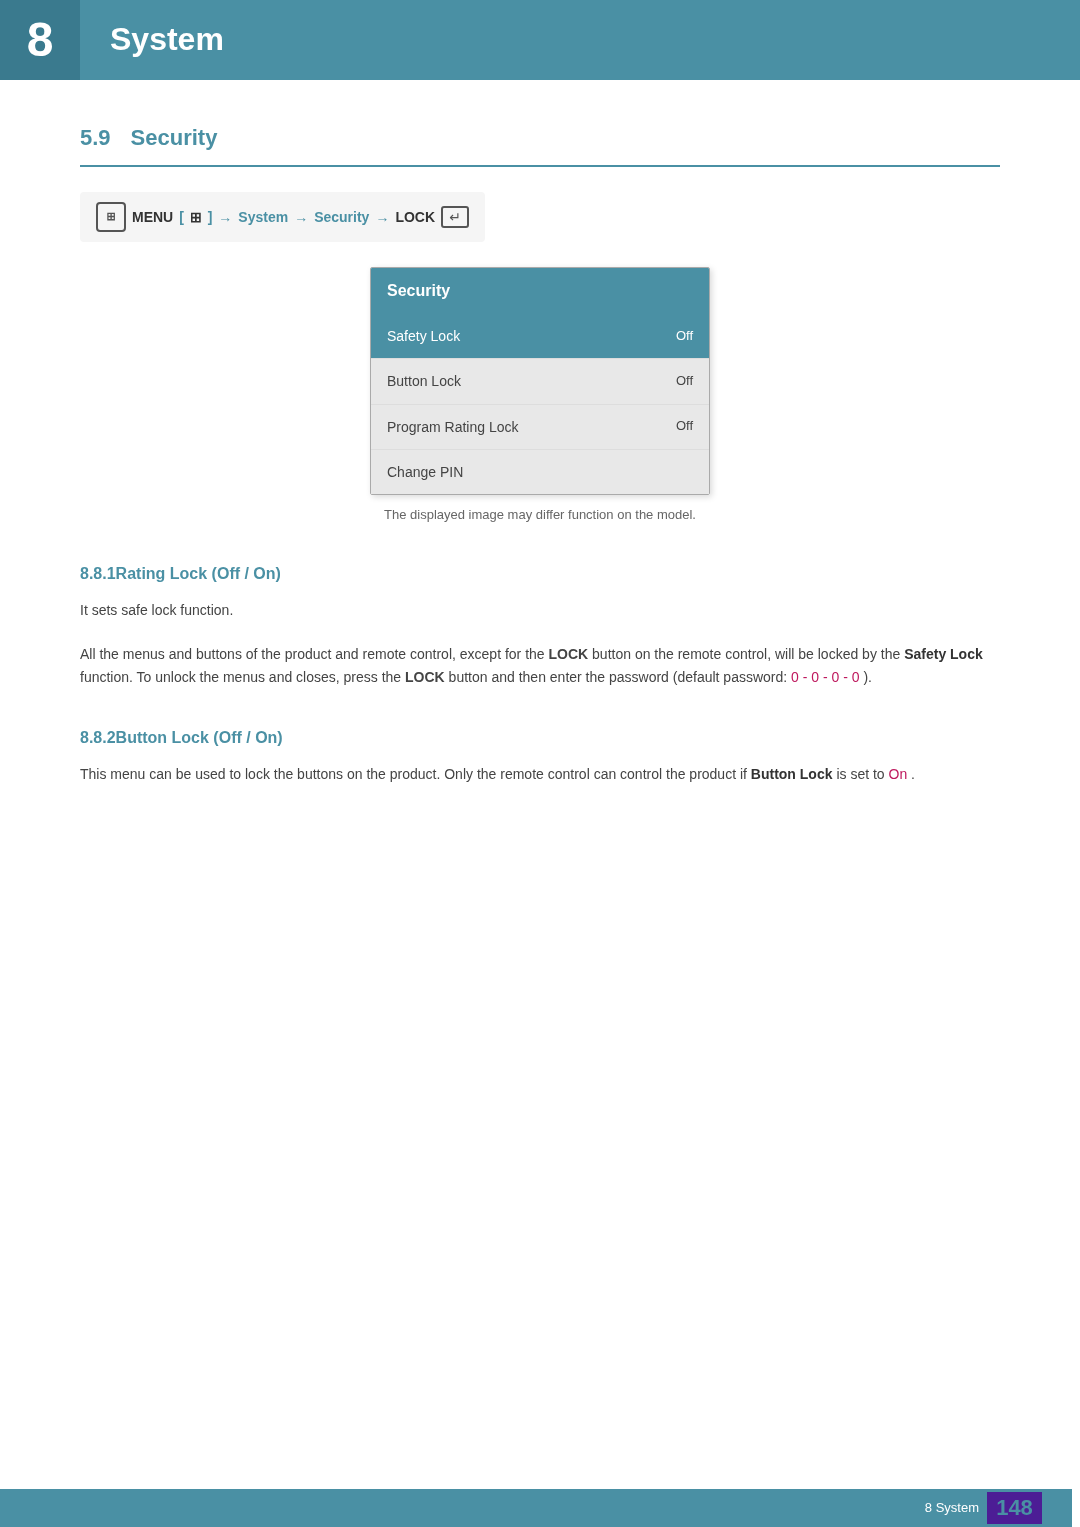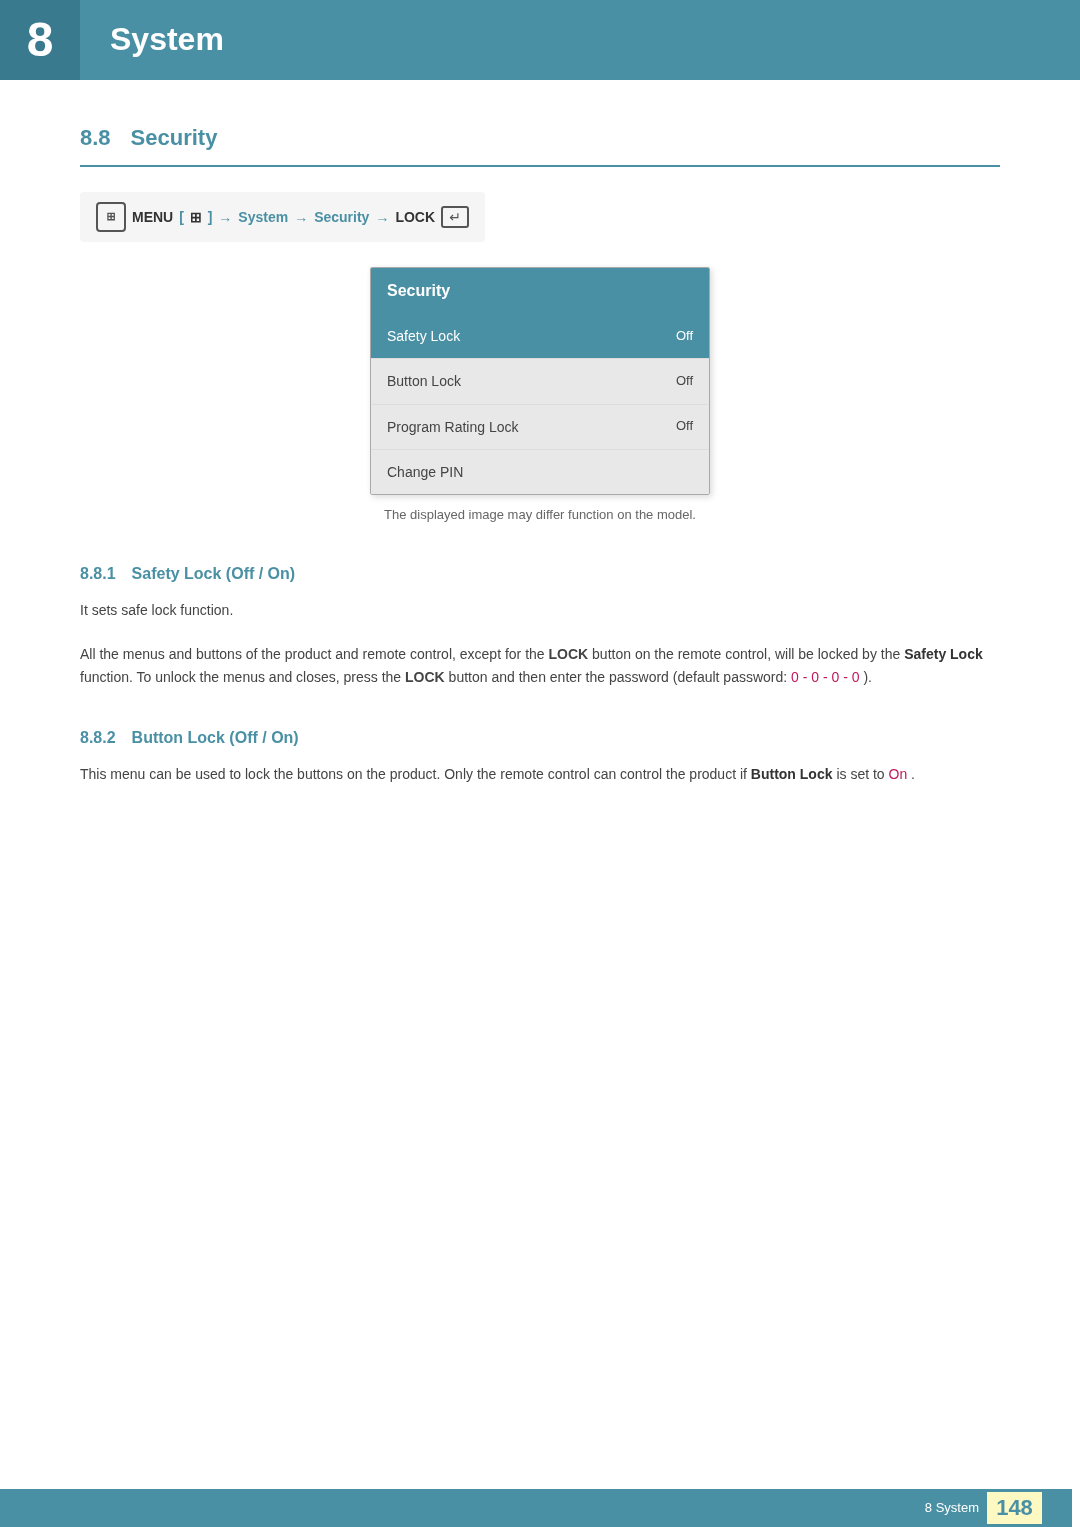--- a/index.html
+++ b/index.html
@@ -205,21 +205,20 @@
 
     
     .sub-section {
       margin-top: 35px;
       margin-bottom: 12px;
     }
 
     .sub-section-heading {
       display: flex;
       align-items: center;
-      gap: 16px;
     }
 
     .sub-number {
       font-size: 16px;
       font-weight: bold;
       color: #4a90a4;
     }
 
     .sub-title {
       font-size: 16px;
@@ -241,21 +240,21 @@
       padding-right: 30px;
       gap: 8px;
     }
 
     .footer-text {
       color: #fff;
       font-size: 13px;
     }
 
     .footer-page {
-      background: #fef9c3;
+      background: #4c1d95;
       color: #4a90a4;
       font-size: 22px;
       font-weight: bold;
       padding: 0 8px;
       height: 32px;
       display: flex;
       align-items: center;
       justify-content: center;
       min-width: 55px;
     }
@@ -294,21 +293,21 @@
 
 <div class="header-bar">
   <div class="header-stripes"></div>
   <div class="chapter-number">8</div>
   <div class="header-title">System</div>
 </div>
 
 <div class="content">
 
   <div class="section-heading">
-    <span class="section-number">8.8</span>
+    <span class="section-number">5.9</span>
     <span class="section-title">Security</span>
   </div>
 
   <div class="nav-path">
     <span class="remote-icon">⊞</span>
     <span class="nav-text plain">MENU</span>
     <span class="nav-text">[</span>
     <span class="nav-text plain">⊞</span>
     <span class="nav-text">]</span>
     <span class="nav-arrow">→</span>
@@ -340,21 +339,21 @@
         <span class="item-label">Change PIN</span>
         <span class="item-value"></span>
       </div>
     </div>
     <p class="caption-text">The displayed image may differ function on the model.</p>
   </div>
 
   <div class="sub-section">
     <div class="sub-section-heading">
       <span class="sub-number">8.8.1</span>
-      <span class="sub-title">Safety Lock (Off / On)</span>
+      <span class="sub-title">Rating Lock (Off / On)</span>
     </div>
   </div>
 
   <p class="body-text">
     <span>It sets safe lock function.</span>
   </p>
 
   <p class="body-text">
     <span>All the menus and buttons of the product and remote control, except for the </span>
     <strong>LOCK</strong>

